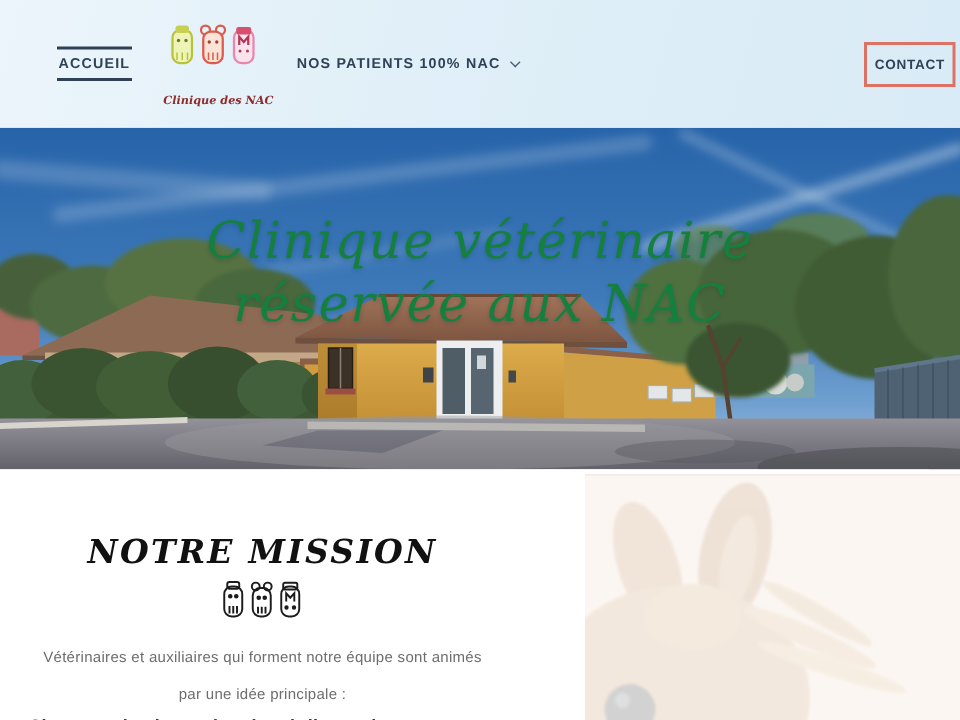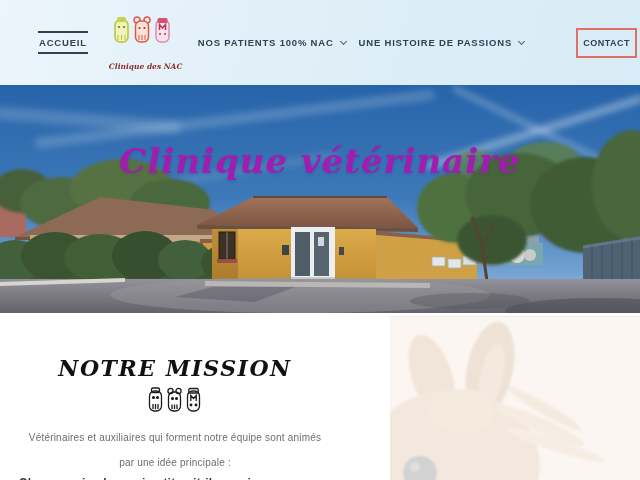--- a/index.html
+++ b/index.html
@@ -35,22 +35,22 @@
     margin-left:auto; border:2px solid #dc7264; color:#2e4156; background:transparent;
     font-family:"Liberation Sans", sans-serif;
     font-size:9px; font-weight:bold; letter-spacing:.5px; padding:8px 5px; cursor:pointer;
   }
 
   
   .hero { position:relative; width:640px; height:228px; overflow:hidden; }
   .hero svg { display:block; }
   .hero-title {
     position:absolute; top:55px; left:0; width:100%; text-align:center;
-    font-family:"DejaVu Serif", serif; font-style:italic; font-weight:bold;
-    font-size:34px; line-height:42px; color:#a21caf;
+    font-family:"DejaVu Serif", serif; font-style:italic; font-weight:normal;
+    font-size:34px; line-height:42px; color:#15803d;
     text-shadow:0 1px 3px rgba(10,30,60,.18); letter-spacing:1px;
   }
 
   
   .mission { position:relative; width:640px; height:167px; background:#ffffff; }
   .mission-left { position:absolute; left:0; top:0; width:350px; text-align:center; padding-top:42px; }
   .mission-heading {
     font-family:"DejaVu Serif", serif; font-style:italic; font-weight:bold;
     font-size:22px; letter-spacing:1.5px; color:#111111;
   }
@@ -106,24 +106,20 @@
         <polyline points="47.5,16 47.5,10.5 50.5,14 53.5,10.5 53.5,16" fill="none" stroke="#b03a56" stroke-width="1.5"></polyline>
         <circle cx="48" cy="20" r="1" fill="#b03a56"></circle>
           <circle cx="53" cy="20" r="1" fill="#b03a56"></circle>
       </svg>
       <div class="logo-text">Clinique des NAC</div>
     </div>
 
     <nav class="nav-right">
       <a class="nav-item">
         <span>NOS PATIENTS 100% NAC</span>
-        <span class="chev"></span>
-      </a>
-      <a class="nav-item">
-        <span>UNE HISTOIRE DE PASSIONS</span>
         <span class="chev"></span>
       </a>
     </nav>
 
     <button class="contact-btn">CONTACT</button>
   </header>
 
   <section class="hero">
     <svg width="640" height="228" viewBox="0 0 640 228" preserveAspectRatio="none">
       <defs>
@@ -252,20 +248,21 @@
       <ellipse cx="300" cy="210" rx="190" ry="18" fill="#9a999d" opacity="0.45"></ellipse>
       <polygon points="0,197 125,193 125,197 0,201" fill="#d8d5cf"></polygon>
       <polygon points="205,196 430,198 430,203 205,201" fill="#c2c0ba" opacity="0.8"></polygon>
       <polygon points="212,202 295,202 255,217 175,212" fill="rgba(35,35,60,0.22)"></polygon>
       <ellipse cx="600" cy="226" rx="95" ry="13" fill="#43434a" opacity="0.45"></ellipse>
       <ellipse cx="470" cy="216" rx="60" ry="8" fill="#55555c" opacity="0.4"></ellipse>
     </svg>
 
     <h1 class="hero-title">
       <span style="display:block">Clinique vétérinaire</span>
+      <span style="display:block">réservée aux NAC</span>
     </h1>
   </section>
 
   <section class="mission">
     <div class="mission-left">
       <h2 class="mission-heading">NOTRE MISSION</h2>
       <div class="mini-icons">
         <svg width="54" height="27" viewBox="0 0 54 27">
           <g fill="none" stroke="#1c1c1c" stroke-width="1.3">
             <rect x="1.5" y="5" width="12" height="20" rx="5"></rect>

